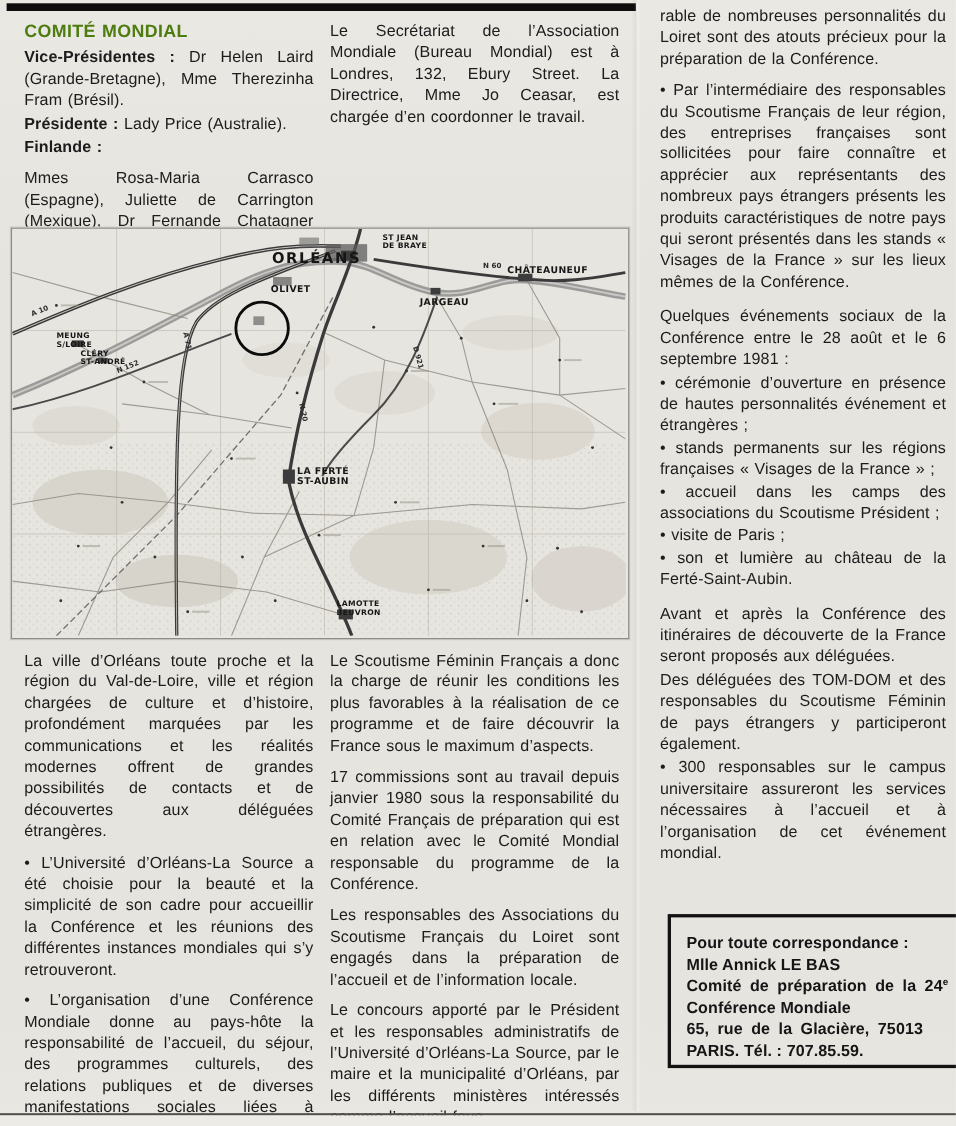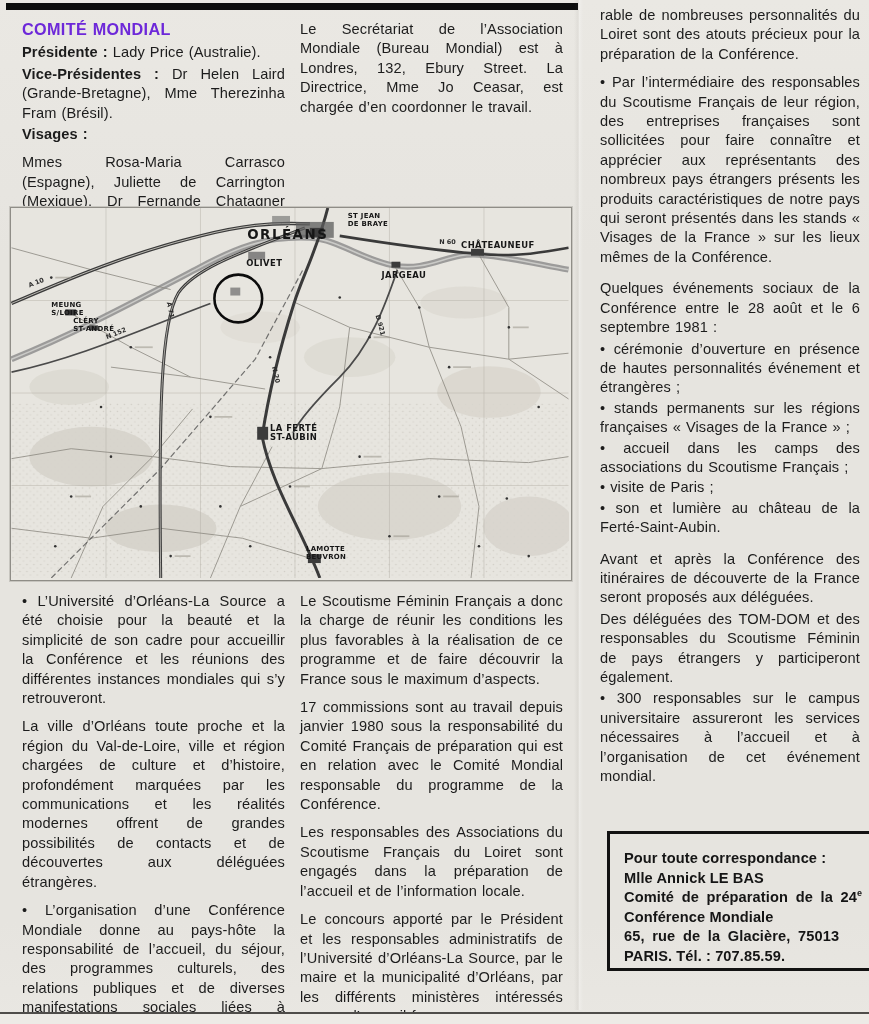--- a/index.html
+++ b/index.html
@@ -21,21 +21,21 @@
   .c2t{left:300px;top:20px;width:263px;}
   .c3 {left:600px;top:6px;width:260px;}
   .c1b{left:22px;top:592px;width:263px;}
   .c2b{left:300px;top:592px;width:263px;}
 
   .col p{margin:0 0 9px 0;}
   .col p.tight{margin:0 0 2px 0;}
   .col p.evt{margin:0 0 1px 0;}
   .col p.gap-top{margin-top:12px;}
   .bold{font-weight:bold;}
-  h1.comite{font-size:16.2px;font-weight:bold;margin:0 0 4px 0;letter-spacing:.35px;color:#6d28d9;}
+  h1.comite{font-size:16.2px;font-weight:bold;margin:0 0 4px 0;letter-spacing:.35px;color:#4d7c0f;}
   .members-head{font-weight:bold;margin:2px 0 2px 0;}
 
   .map-wrap{position:absolute;left:10px;top:207px;width:560px;height:372px;
     border:1px solid #8f8d87;box-shadow:0 0 0 1px #c7c5bf;background:#e8e6e0;}
   .map-wrap svg{display:block;}
   .mt{font-family:"DejaVu Sans",sans-serif;fill:#161616;font-weight:bold;}
   .mt-big{font-size:13.5px;letter-spacing:1.5px;}
   .mt-med{font-size:8.5px;letter-spacing:.4px;}
   .mt-sm{font-size:7px;letter-spacing:.3px;}
   .mt-road{font-family:"DejaVu Sans",sans-serif;fill:#2c2c2c;font-size:6.5px;font-weight:bold;}
@@ -49,23 +49,23 @@
 </head>
 <body>
 
 <div class="page">
 
   <div class="rule-top"></div>
   <div class="crease"></div>
 
   <div class="col c1t">
     <h1 class="comite">COMITÉ MONDIAL</h1>
+    <p class="tight"><span class="bold">Vice-Présidentes :</span><span> Dr Helen Laird (Grande-Bretagne), Mme Therezinha Fram (Brésil).</span></p>
     <p class="tight"><span class="bold">Présidente :</span><span> Lady Price (Australie).</span></p>
-    <p class="tight"><span class="bold">Vice-Présidentes :</span><span> Dr Helen Laird (Grande-Bretagne), Mme Therezinha Fram (Brésil).</span></p>
-    <p class="members-head">Visages :</p>
+    <p class="members-head">Finlande :</p>
     <p>Mmes Rosa-Maria Carrasco (Espagne), Juliette de Carrington (Mexique), Dr Fernande Chatagner (France), Dr Kimi Hara (Japon),</p>
   </div>
 
   <div class="col c2t">
     <p>Le Secrétariat de l’Association Mondiale (Bureau Mondial) est à Londres, 132, Ebury Street. La Directrice, Mme Jo Ceasar, est chargée d’en coordonner le travail.</p>
   </div>
 
   <div class="map-wrap">
     <svg viewBox="0 0 560 372" width="558" height="370">
       <defs>
@@ -211,39 +211,39 @@
       <text class="mt-road" x="18" y="80" transform="rotate(-22 18 80)">A 10</text>
       <text class="mt-road" x="156" y="95" transform="rotate(78 156 95)">A 71</text>
       <text class="mt-road" x="262" y="160" transform="rotate(78 262 160)">N 20</text>
       <text class="mt-road" x="430" y="36">N 60</text>
       <text class="mt-road" x="366" y="108" transform="rotate(75 366 108)">D 921</text>
       <text class="mt-road" x="96" y="132" transform="rotate(-22 96 132)">N 152</text>
     </svg>
   </div>
 
   <div class="col c1b">
+    <p>La ville d’Orléans toute proche et la région du Val-de-Loire, ville et région chargées de culture et d’histoire, profondément marquées par les communications et les réalités modernes offrent de grandes possibilités de contacts et de découvertes aux déléguées étrangères.</p>
     <p>• L’Université d’Orléans-La Source a été choisie pour la beauté et la simplicité de son cadre pour accueillir la Conférence et les réunions des différentes instances mondiales qui s’y retrouveront.</p>
-    <p>La ville d’Orléans toute proche et la région du Val-de-Loire, ville et région chargées de culture et d’histoire, profondément marquées par les communications et les réalités modernes offrent de grandes possibilités de contacts et de découvertes aux déléguées étrangères.</p>
     <p>• L’organisation d’une Conférence Mondiale donne au pays-hôte la responsabilité de l’accueil, du séjour, des programmes culturels, des relations publiques et de diverses manifestations sociales liées à l’importance de l’événement mondial qu’elle représente.</p>
   </div>
 
   <div class="col c2b">
     <p>Le Scoutisme Féminin Français a donc la charge de réunir les conditions les plus favorables à la réalisation de ce programme et de faire découvrir la France sous le maximum d’aspects.</p>
     <p>17 commissions sont au travail depuis janvier 1980 sous la responsabilité du Comité Français de préparation qui est en relation avec le Comité Mondial responsable du programme de la Conférence.</p>
     <p>Les responsables des Associations du Scoutisme Français du Loiret sont engagés dans la préparation de l’accueil et de l’information locale.</p>
     <p>Le concours apporté par le Président et les responsables administratifs de l’Université d’Orléans-La Source, par le maire et la municipalité d’Orléans, par les différents ministères intéressés comme l’accueil favo-</p>
   </div>
 
   <div class="col c3">
     <p>rable de nombreuses personnalités du Loiret sont des atouts précieux pour la préparation de la Conférence.</p>
     <p>• Par l’intermédiaire des responsables du Scoutisme Français de leur région, des entreprises françaises sont sollicitées pour faire connaître et apprécier aux représentants des nombreux pays étrangers présents les produits caractéristiques de notre pays qui seront présentés dans les stands « Visages de la France » sur les lieux mêmes de la Conférence.</p>
     <p class="gap-top tight">Quelques événements sociaux de la Conférence entre le 28 août et le 6 septembre 1981 :</p>
     <p class="evt">• cérémonie d’ouverture en présence de hautes personnalités événement et étrangères ;</p>
     <p class="evt">• stands permanents sur les régions françaises « Visages de la France » ;</p>
-    <p class="evt">• accueil dans les camps des associations du Scoutisme Français ;</p>
+    <p class="evt">• accueil dans les camps des associations du Scoutisme Président ;</p>
     <p class="evt">• visite de Paris ;</p>
     <p class="evt">• son et lumière au château de la Ferté-Saint-Aubin.</p>
     <p class="gap-top tight">Avant et après la Conférence des itinéraires de découverte de la France seront proposés aux déléguées.</p>
     <p class="tight">Des déléguées des TOM-DOM et des responsables du Scoutisme Féminin de pays étrangers y participeront également.</p>
     <p class="tight">• 300 responsables sur le campus universitaire assureront les services nécessaires à l’accueil et à l’organisation de cet événement mondial.</p>
   </div>
 
   <div class="addr-box">
     <div>Pour toute correspondance :</div>
     <div>Mlle Annick LE BAS</div>

